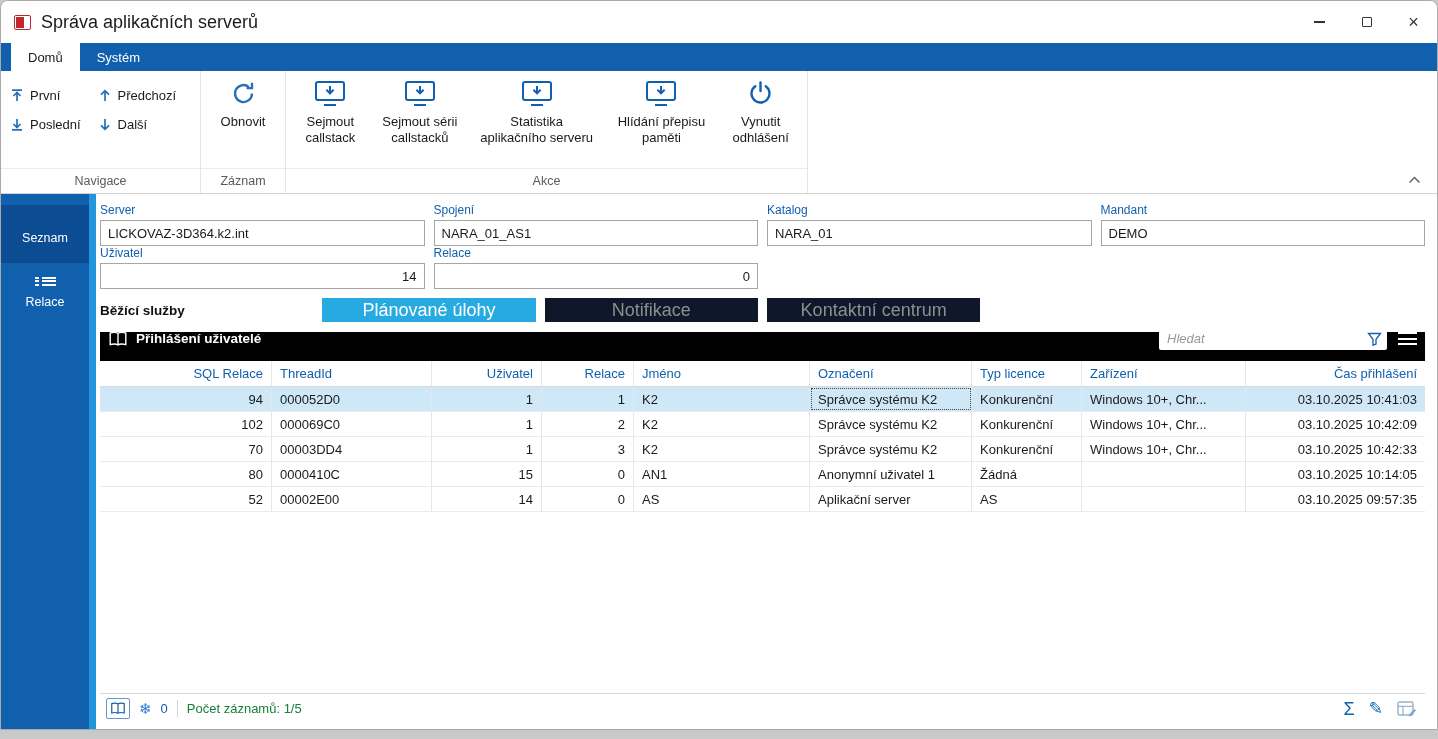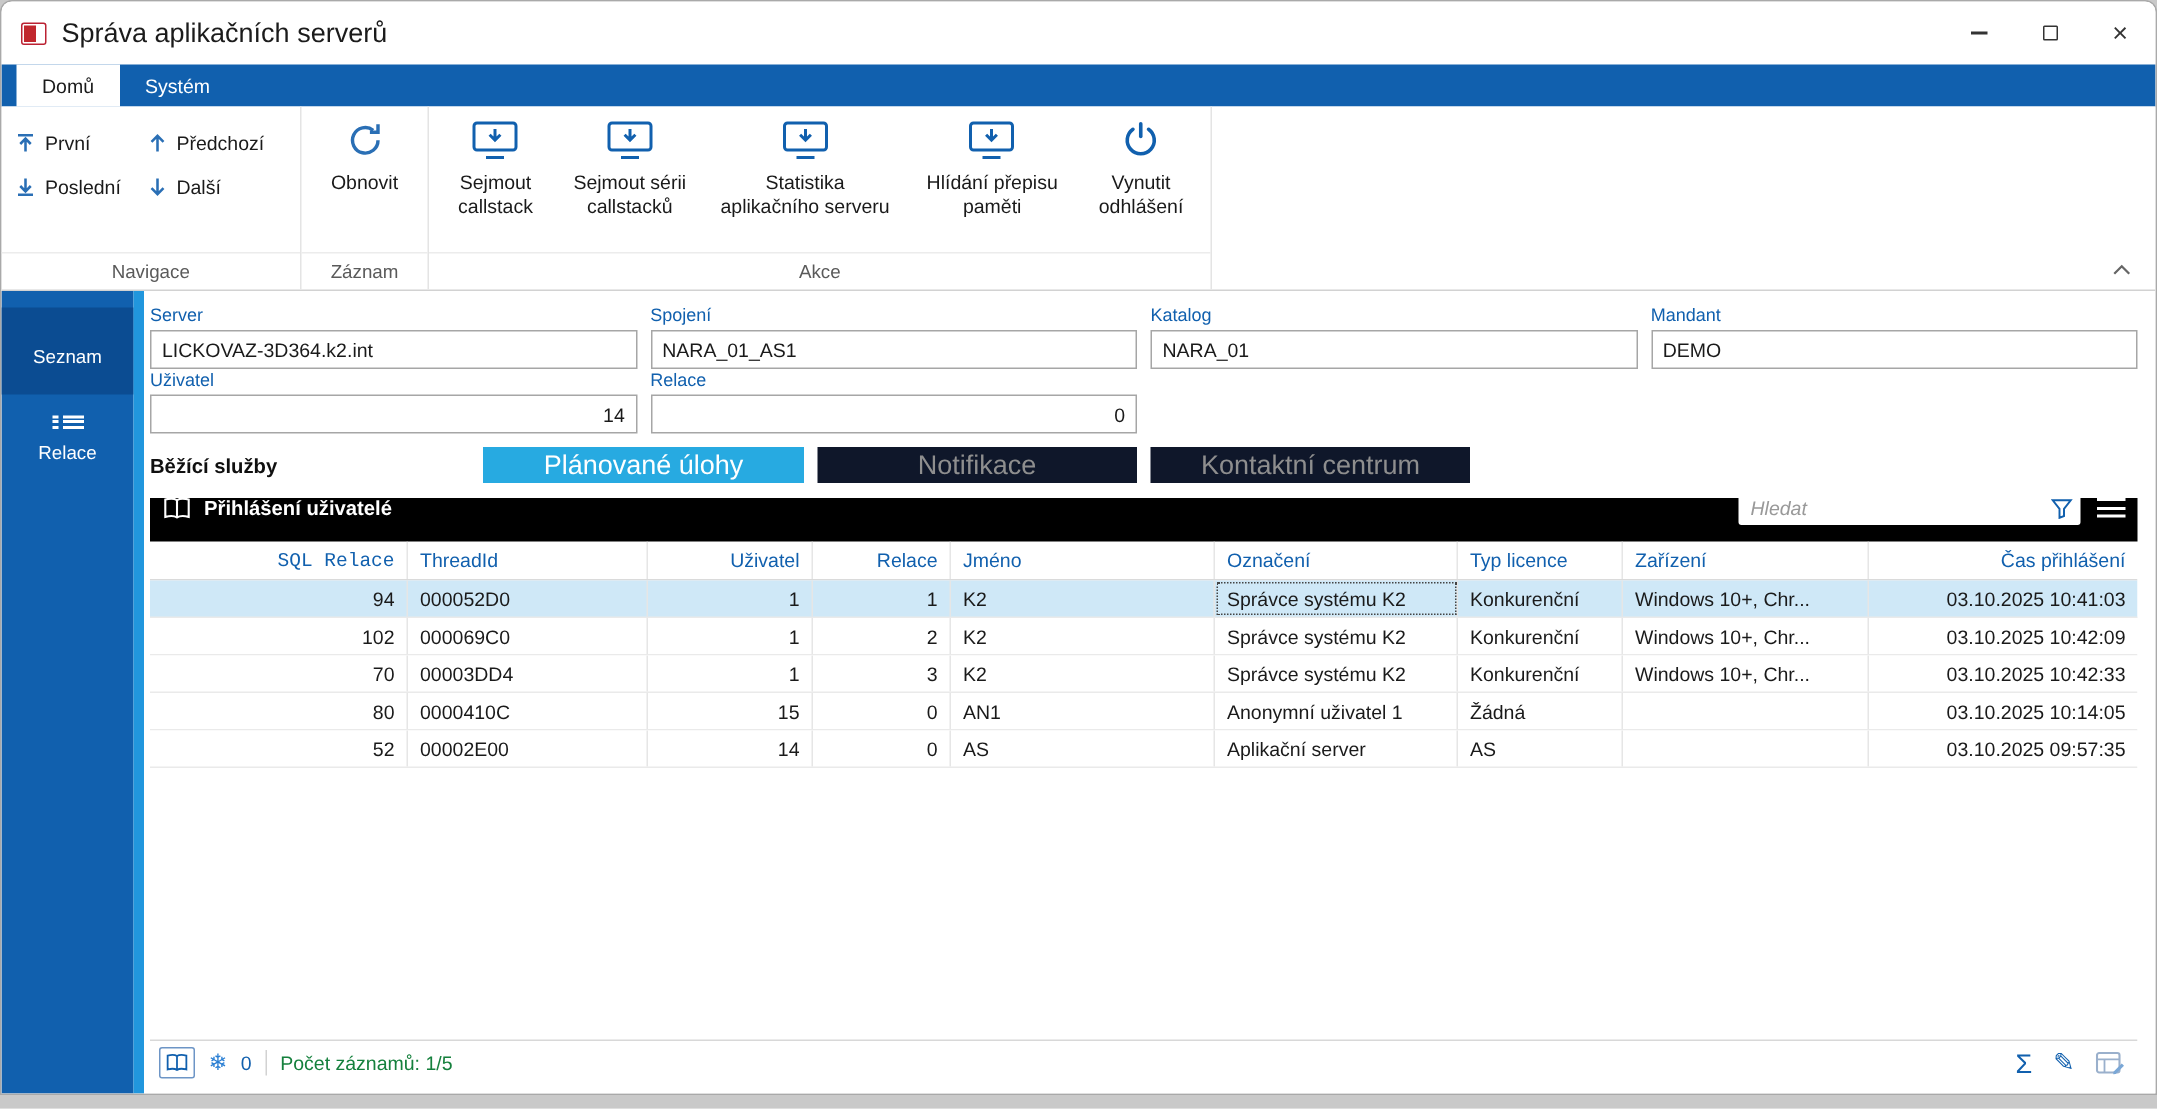--- a/index.html
+++ b/index.html
@@ -328,21 +328,21 @@
           </div>
           <div class="panel-menu">
             <span class="hbar"></span>
             <span class="hbar"></span>
             <span class="hbar"></span>
           </div>
         </div>
 
         <div class="tbl">
           <div class="thead">
-              <div class="th r" style="width: 172px; font-family: Liberation Mono, monospace;">SQL Relace</div>
+              <div class="th r" style="width: 172px;">SQL Relace</div>
               <div class="th l" style="width: 160px;">ThreadId</div>
               <div class="th r" style="width: 110px;">Uživatel</div>
               <div class="th r" style="width: 92px;">Relace</div>
               <div class="th l" style="width: 176px;">Jméno</div>
               <div class="th l" style="width: 162px;">Označení</div>
               <div class="th l" style="width: 110px;">Typ licence</div>
               <div class="th l" style="width: 164px;">Zařízení</div>
               <div class="th r" style="flex: 1 1 0%; border-right: none;">Čas přihlášení</div>
             </div>
           <div>

